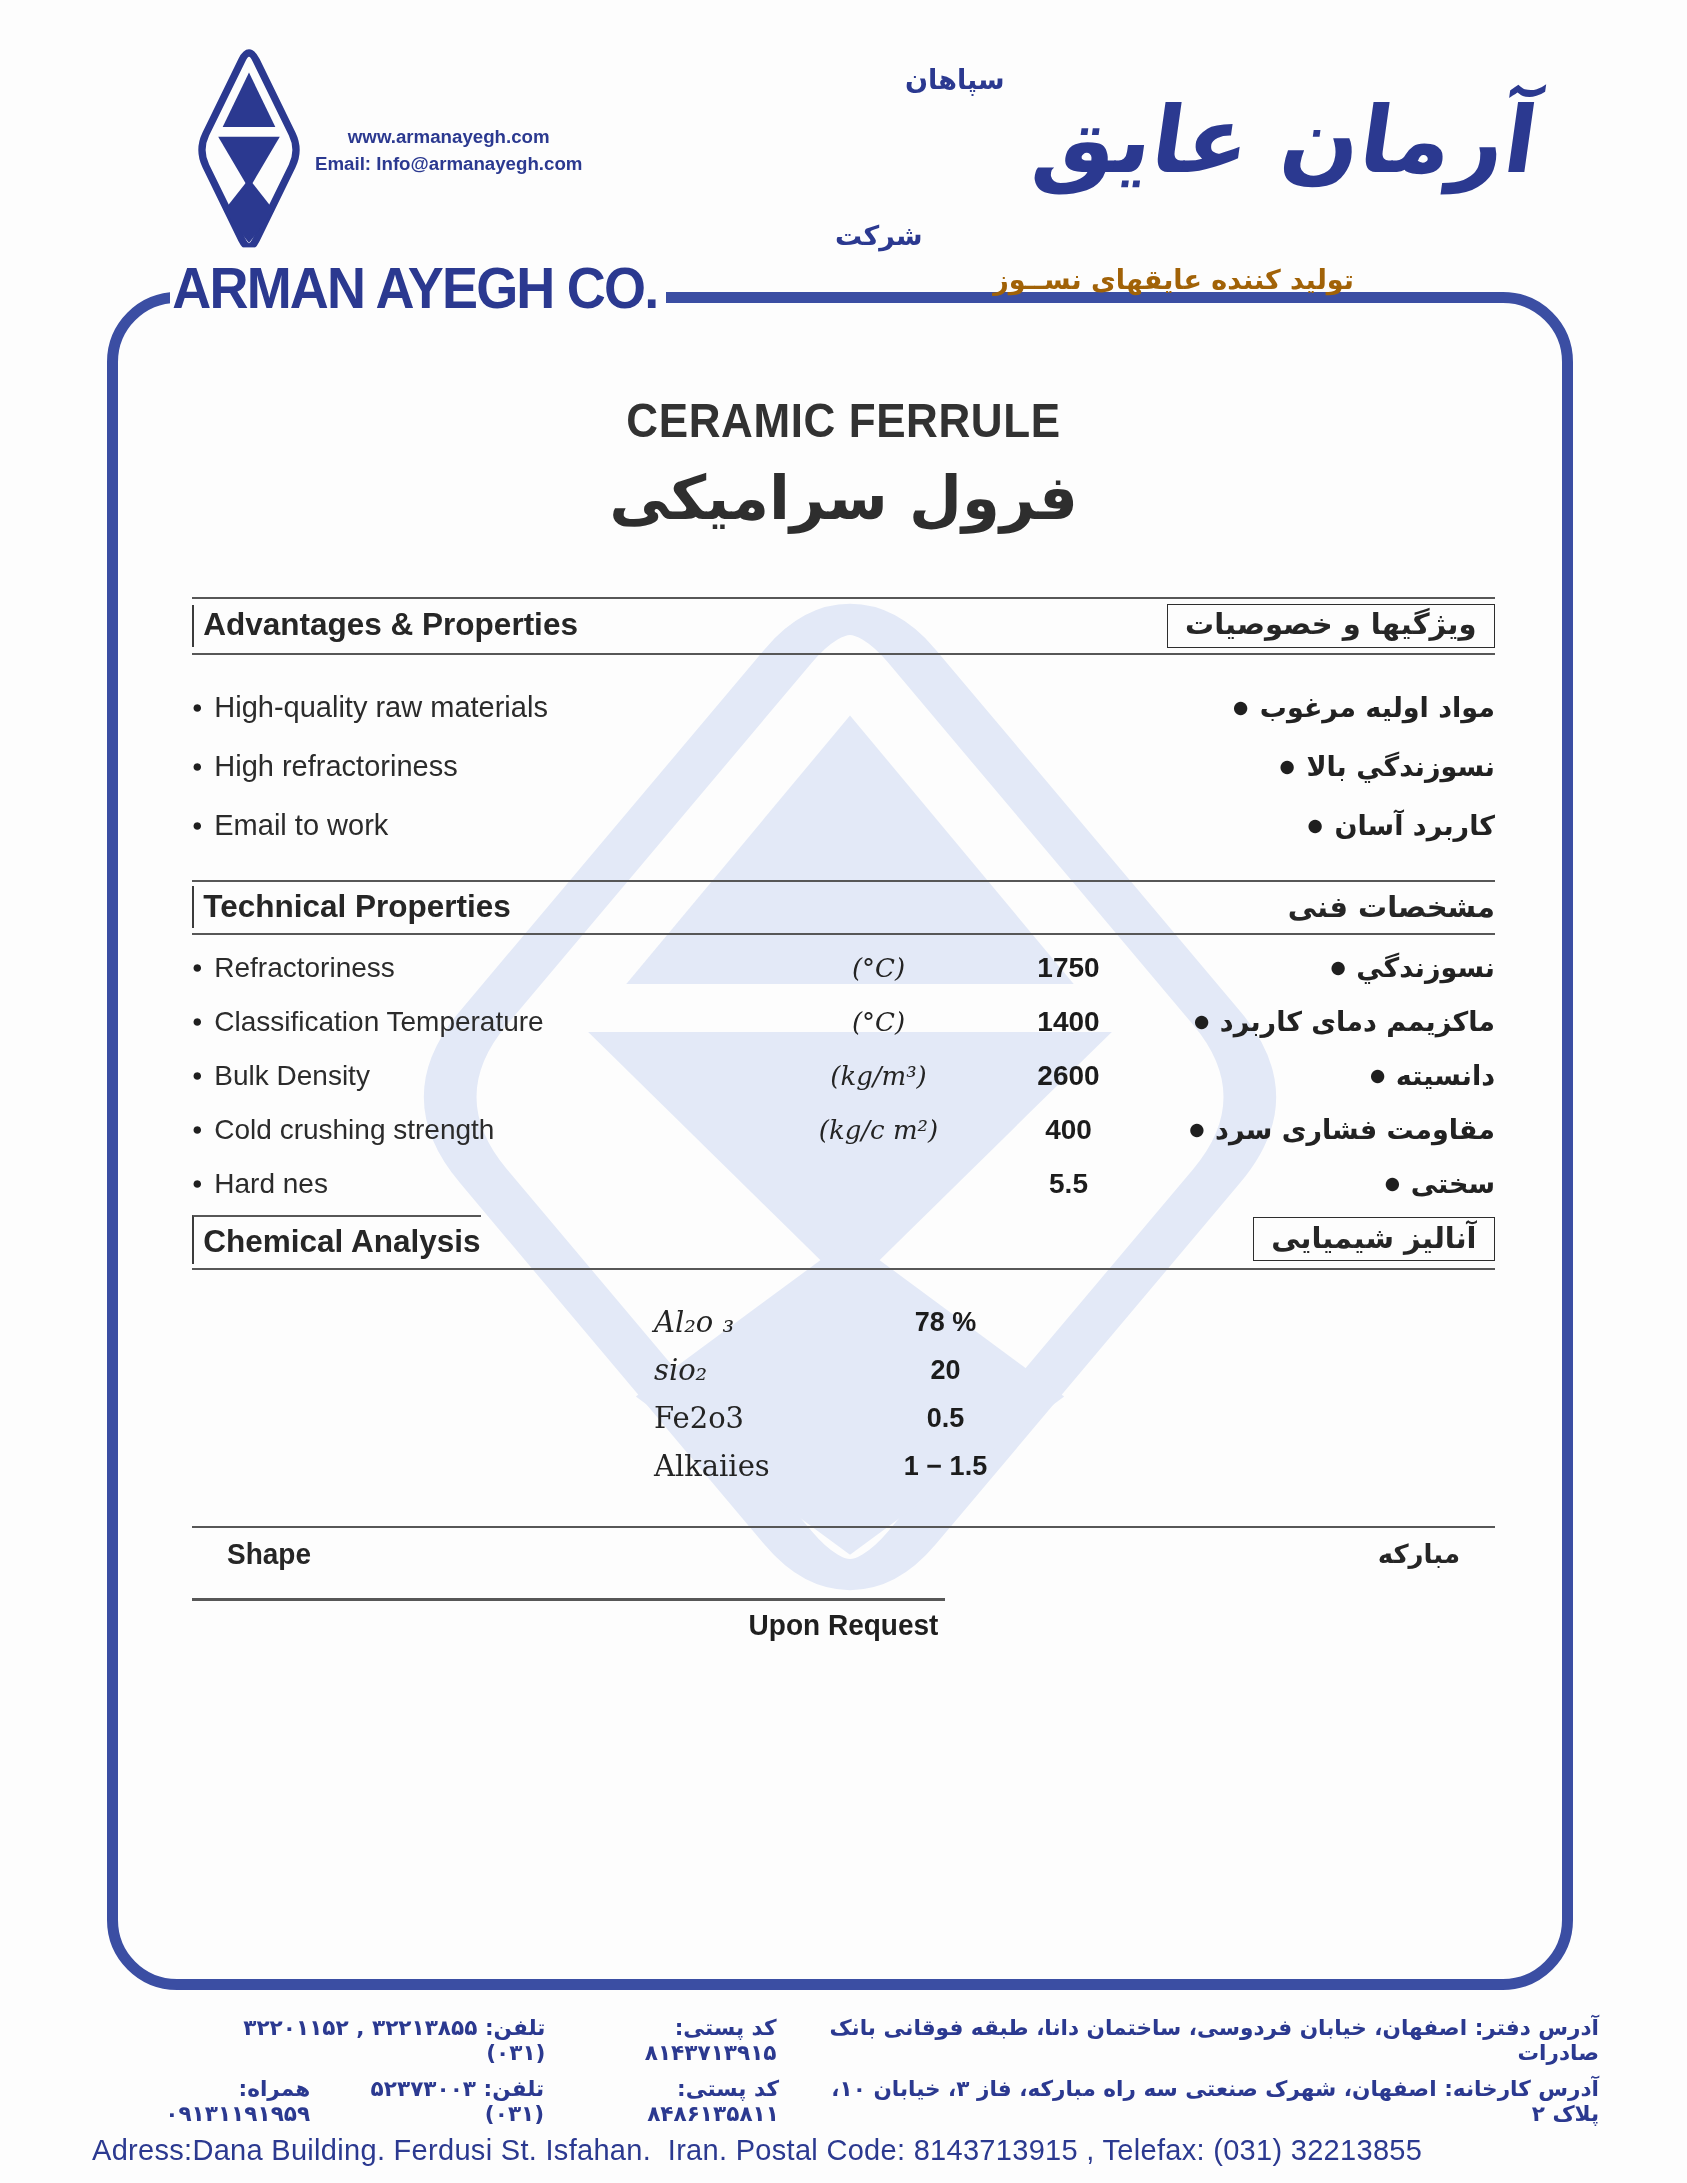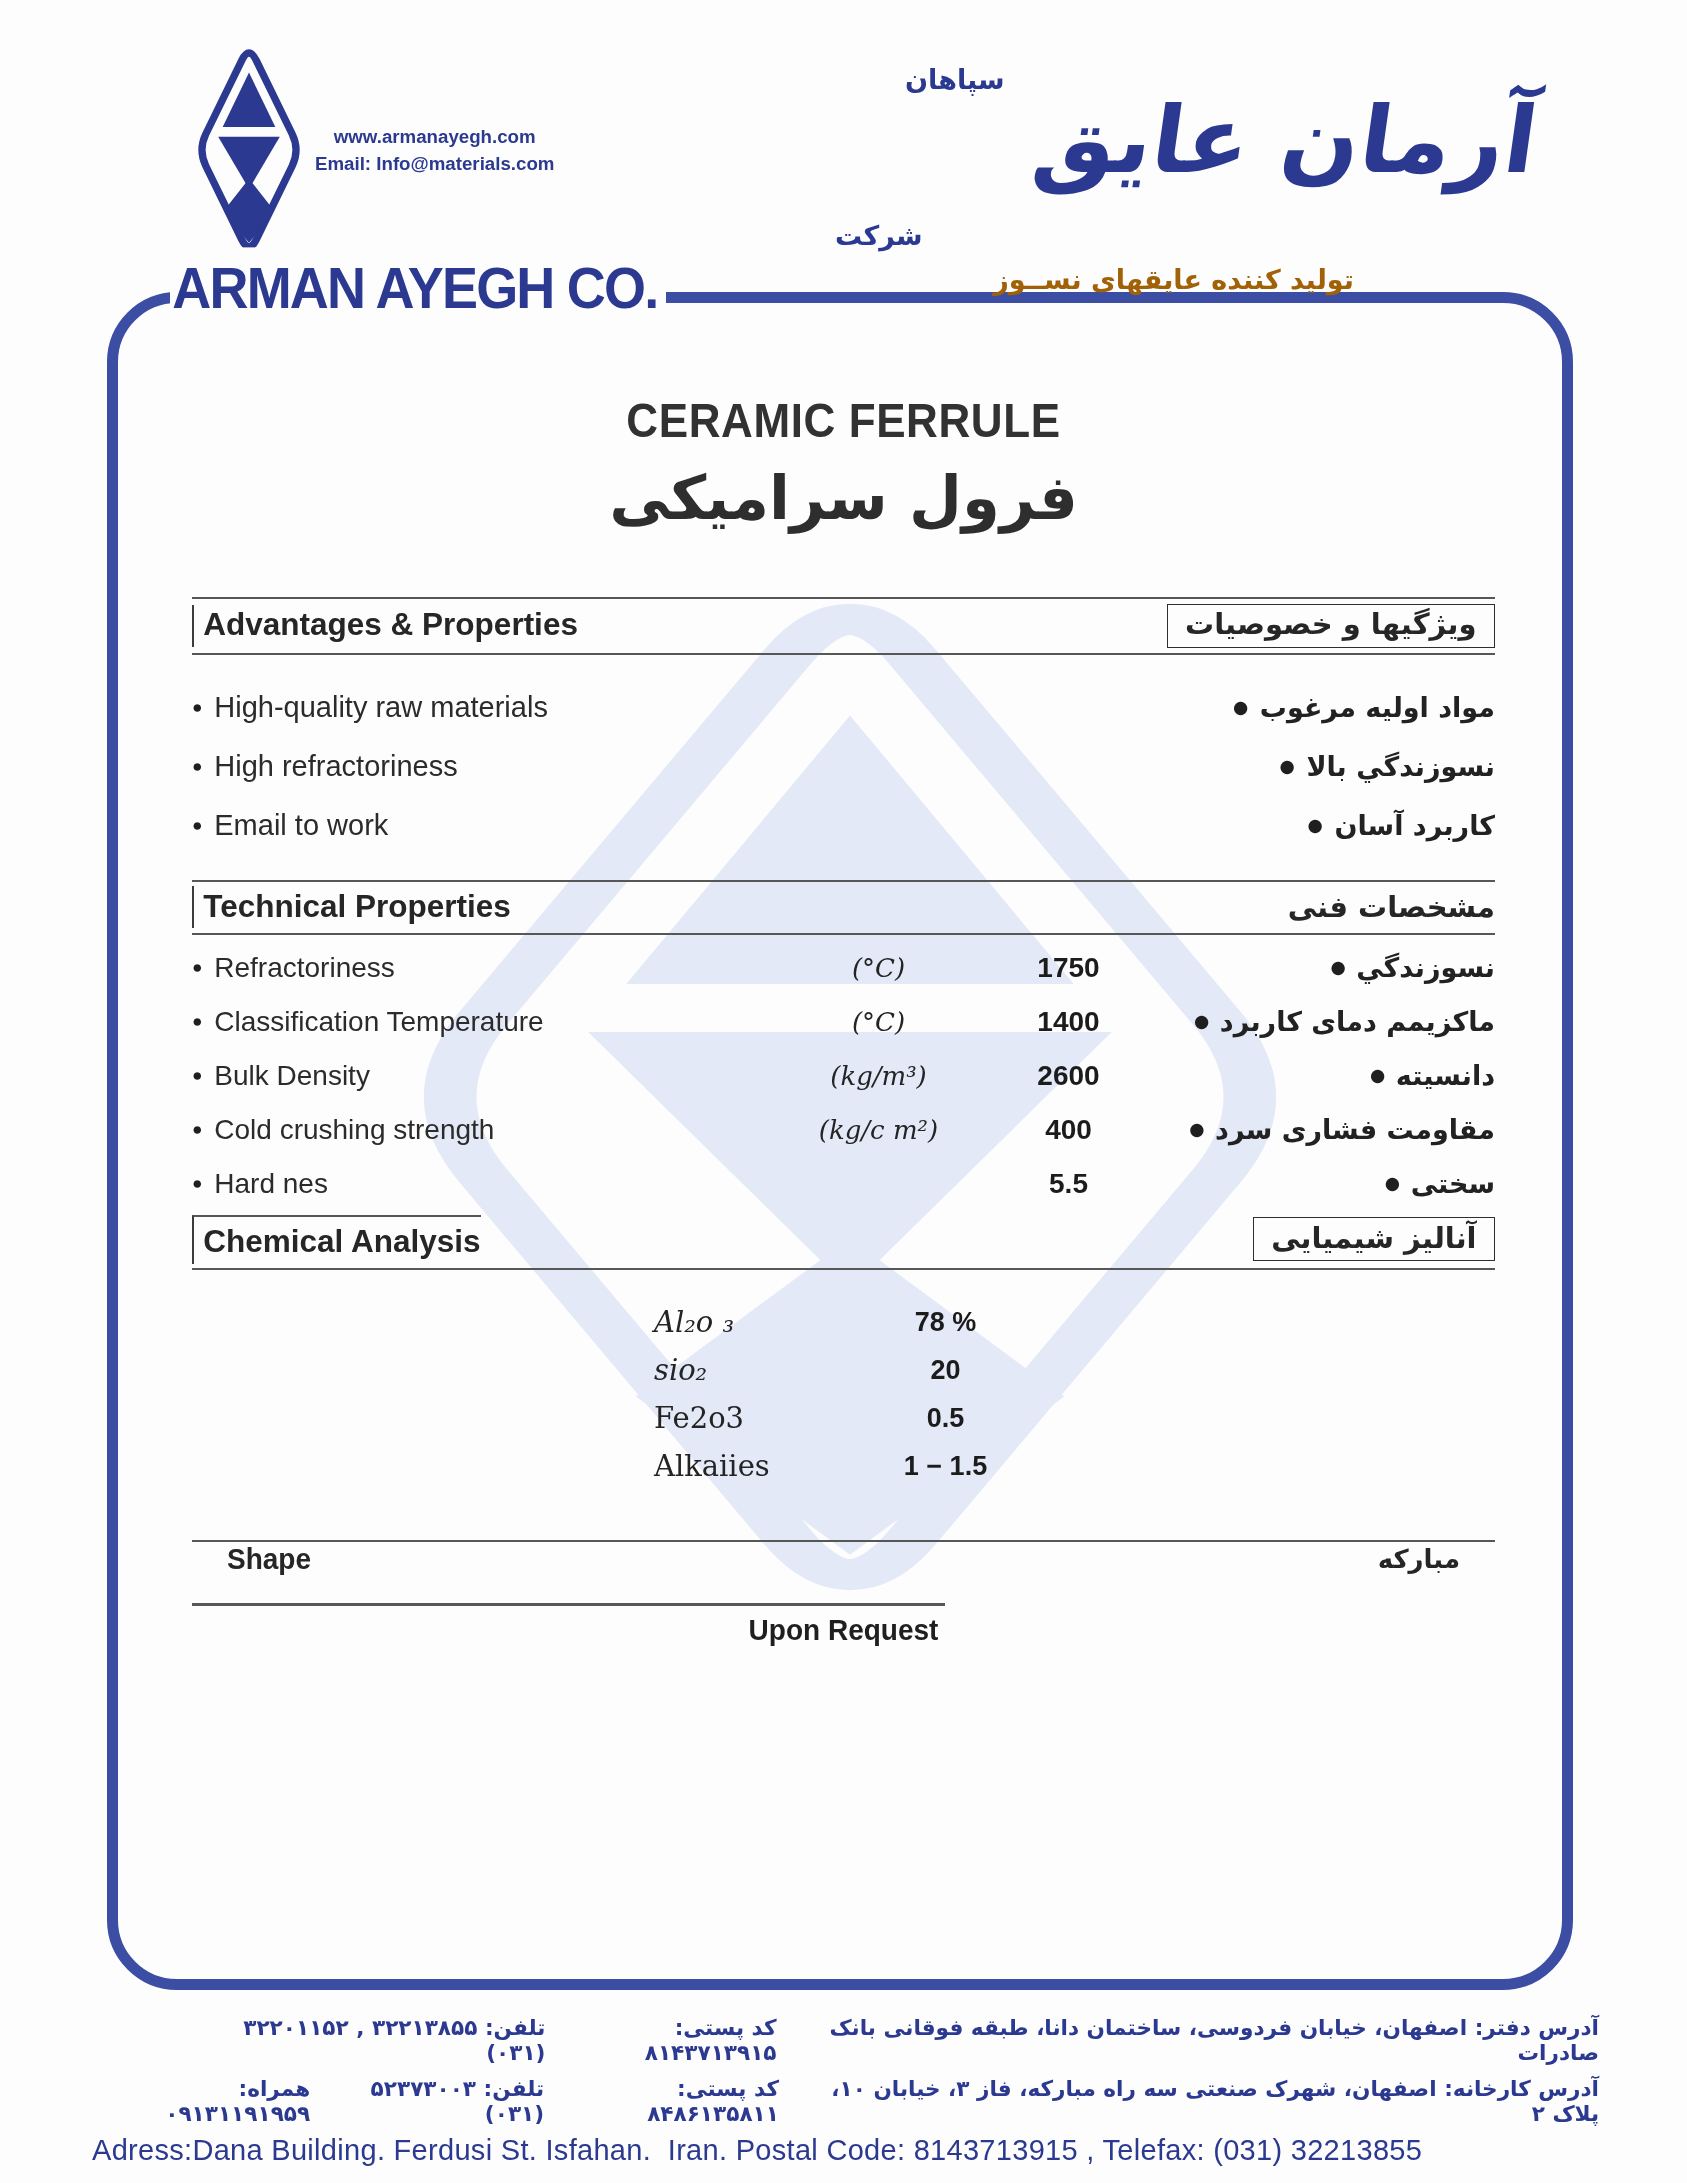--- a/index.html
+++ b/index.html
@@ -72,22 +72,22 @@
   .t-fa .fa-txt{direction:rtl;}
 
   .chem-rows{margin-top:28px;}
   .chem-row{display:grid;grid-template-columns:1fr 204px 175px 1fr;align-items:center;
             padding:7px 0;}
   .c-formula{grid-column:2;text-align:left;font-family:"DejaVu Serif",serif;
              font-size:29px;color:#242424;padding-right:17.5px;}
   .chem-row:nth-child(1) .c-formula,.chem-row:nth-child(2) .c-formula{font-style:italic;}
   .c-val{grid-column:3;text-align:center;font-size:27px;font-weight:bold;color:#1c1c1c;}
 
-  .shape-row{margin-top:50px;border-top:2.9px solid #575757;display:flex;
-             justify-content:space-between;align-items:flex-start;padding:2px 35px 0 35px;}
+  .shape-row{margin-top:36px;border-top:2.9px solid #575757;display:flex;
+             justify-content:space-between;align-items:flex-start;padding:11px 35px 0 35px;}
   .shape-en{font-size:28px;font-weight:bold;color:#262626;transform:scaleY(1.05);}
   .shape-fa{font-family:"DejaVu Sans",sans-serif;font-size:26px;font-weight:bold;
             color:#262626;direction:rtl;}
   .half-line{margin-top:27px;width:753px;border-bottom:3.5px solid #575757;}
   .upon{margin-top:9.3px;text-align:center;font-size:28px;font-weight:bold;color:#1f1f1f;
         transform:scaleY(1.05);}
 
   
   .footer{position:absolute;left:92px;top:2015px;width:1507px;z-index:3;
           font-family:"DejaVu Sans",sans-serif;color:#2b3990;}
@@ -113,21 +113,21 @@
 
   <svg class="logo-svg" viewBox="0 0 200 380" preserveAspectRatio="none">
     <path d="M113,34 L177,162 Q191,190 177,218 L113,346 Q100,372 87,346 L23,218 Q9,190 23,162 L87,34 Q100,8 113,34 Z" fill="none" stroke="#2b3990" stroke-width="13"></path>
     <path d="M100,55 L147,150 L53,150 Z" fill="#2b3990"></path>
     <path d="M45,167 L155,167 L100,258 Z" fill="#2b3990"></path>
     <path d="M100,240 L145,296 L100,352 L55,296 Z" fill="#2b3990"></path>
   </svg>
 
   <div class="contact">
     <div>www.armanayegh.com</div>
-    <div>Email: Info@materials.com</div>
+    <div>Email: Info@armanayegh.com</div>
   </div>
 
   <div class="company-en">ARMAN AYEGH CO.</div>
 
   <div class="fa-logo">
     <div class="fa-logo-top">سپاهان</div>
     <div class="fa-logo-main">آرمان عایق</div>
     <div class="fa-logo-bottom">شرکت</div>
   </div>
 

